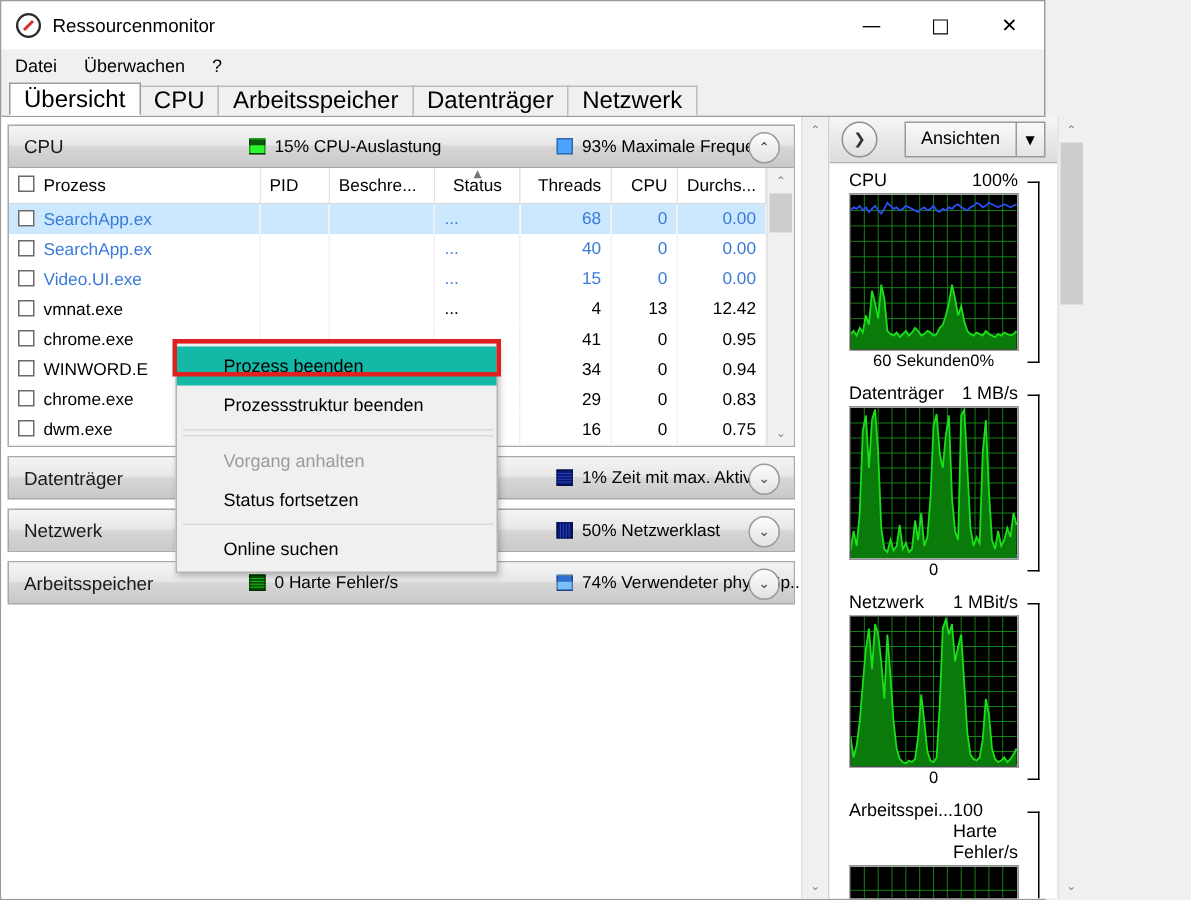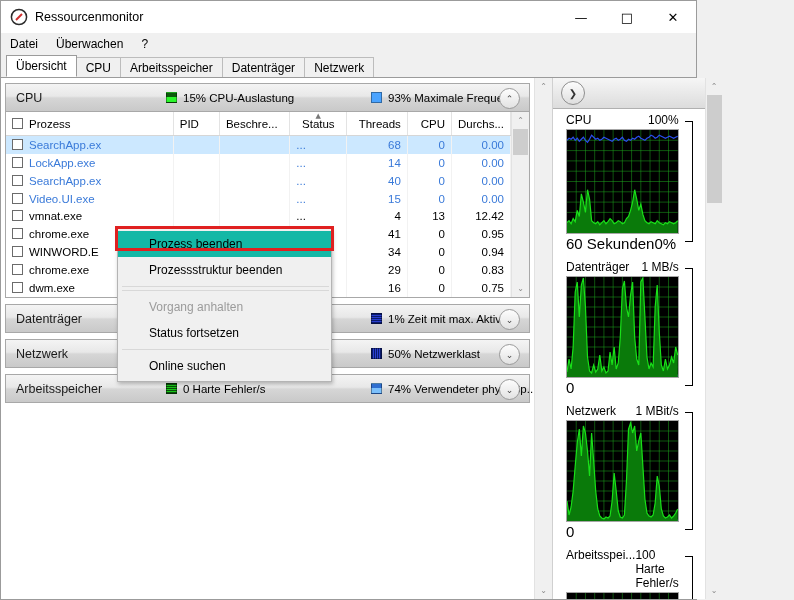--- a/index.html
+++ b/index.html
@@ -24,21 +24,21 @@
   .win-btn{width:46px;height:32px;display:flex;align-items:center;justify-content:center;}
   .gl{font-size:13px;line-height:1;color:#000;font-family:"DejaVu Sans",sans-serif;}
 
   
   .menubar{height:22px;background:#f0f0f0;display:flex;align-items:center;padding-left:8px;flex:0 0 auto;}
   .menu-item{font-size:12px;padding:2px 9px 3px 1px;margin-right:8px;color:#000;}
 
   
   .tabstrip{height:22px;display:flex;align-items:flex-end;padding-left:5px;flex:0 0 auto;
             background:#f0f0f0;position:relative;}
-  .tab{height:20px;line-height:20px;padding:0 9px;font-size:12px;color:#000;
+  .tab{height:20px;line-height:20px;padding:0 9px;font-size:16px;color:#000;
        border:1px solid #bcbcbc;border-bottom:none;background:#f0f0f0;
        box-sizing:border-box;margin-right:-1px;}
   .tab.active{background:#ffffff;height:22px;line-height:21px;position:relative;z-index:3;
               border-color:#9b9b9b;border-bottom:1px solid #fff;}
 
   
   .content{flex:1 1 auto;display:flex;min-height:0;background:#f0f0f0;
            border-top:1px solid #9b9b9b;}
   .leftpane{width:551px;flex:0 0 auto;display:flex;min-height:0;
             background:#ffffff;border-right:1px solid #d0d0d0;position:relative;}
@@ -114,21 +114,21 @@
   .views-btn{margin-left:auto;margin-right:8px;height:22px;display:flex;align-items:stretch;
              border:1px solid #9a9a9a;background:linear-gradient(to bottom,#fafafa,#e4e4e4);}
   .views-lbl{padding:0 10px;line-height:20px;font-size:12px;}
   .views-arrow{width:18px;border-left:1px solid #9a9a9a;display:flex;align-items:center;
                justify-content:center;font-size:8px;font-family:"DejaVu Sans",sans-serif;}
   .graphs{flex:1 1 auto;background:#fff;overflow:hidden;padding:0 0 0 0;}
   .gblock{padding:2px 26px 0 13px;position:relative;}
   .glabels{display:flex;justify-content:space-between;font-size:12px;padding:2px 0 2px 0;}
   .gcanvas{border:1px solid #a6a6a6;background:#000;position:relative;overflow:hidden;}
   .gcanvas svg{display:block;width:100%;height:100%;}
-  .gfoot{display:flex;justify-content:flex-start;font-size:15px;padding:1px 0 4px 0;}
+  .gfoot{display:flex;justify-content:center;font-size:11px;padding:1px 0 4px 0;}
   .bracket{position:absolute;right:12px;border:1px solid #000;border-left:none;width:7px;}
 </style>
 </head>
 <body>
 
 <div class="window">
 
   <div class="titlebar">
     <div class="title-icon">
       <svg width="18" height="18" viewBox="0 0 18 18">
@@ -216,29 +216,20 @@
                   <tr class="sel suspended">
                     <td class="l"><span class="cb"></span>SearchApp.ex</td>
                     <td class="l"></td>
                     <td class="l"></td>
                     <td class="l">...</td>
                     <td class="r">68</td>
                     <td class="r">0</td>
                     <td class="r">0.00</td>
                   </tr>
                   <tr class=" suspended">
-                    <td class="l"><span class="cb"></span>LockApp.exe</td>
-                    <td class="l"></td>
-                    <td class="l"></td>
-                    <td class="l">...</td>
-                    <td class="r">14</td>
-                    <td class="r">0</td>
-                    <td class="r">0.00</td>
-                  </tr>
-                  <tr class=" suspended">
                     <td class="l"><span class="cb"></span>SearchApp.ex</td>
                     <td class="l"></td>
                     <td class="l"></td>
                     <td class="l">...</td>
                     <td class="r">40</td>
                     <td class="r">0</td>
                     <td class="r">0.00</td>
                   </tr>
                   <tr class=" suspended">
                     <td class="l"><span class="cb"></span>Video.UI.exe</td>
@@ -385,20 +376,26 @@
           <div class="ctx-item">Online suchen</div>
         </div>
       <div class="redbox"></div>
     </div>
 
     <div class="rightpane">
       <div class="rp-inner">
         <div class="rp-toolbar">
           <div class="rt-circle">
             <span>❯</span>
+          </div>
+          <div class="views-btn">
+            <div class="views-lbl">Ansichten</div>
+            <div class="views-arrow">
+              <span>▼</span>
+            </div>
           </div>
         </div>
         <div class="graphs">
             <div class="gblock">
               <div class="glabels">
                 <span>CPU</span>
                 <span>100%</span>
               </div>
               <div class="gcanvas" style="height: 103px;">
                 <svg viewBox="0 0 100 100" preserveAspectRatio="none">

